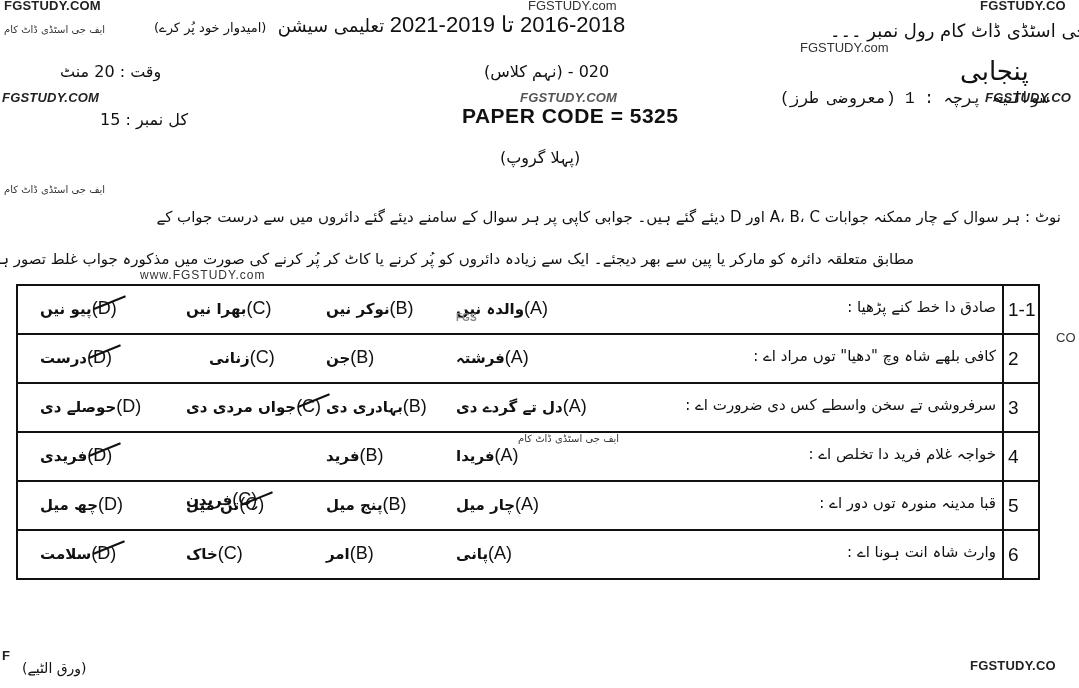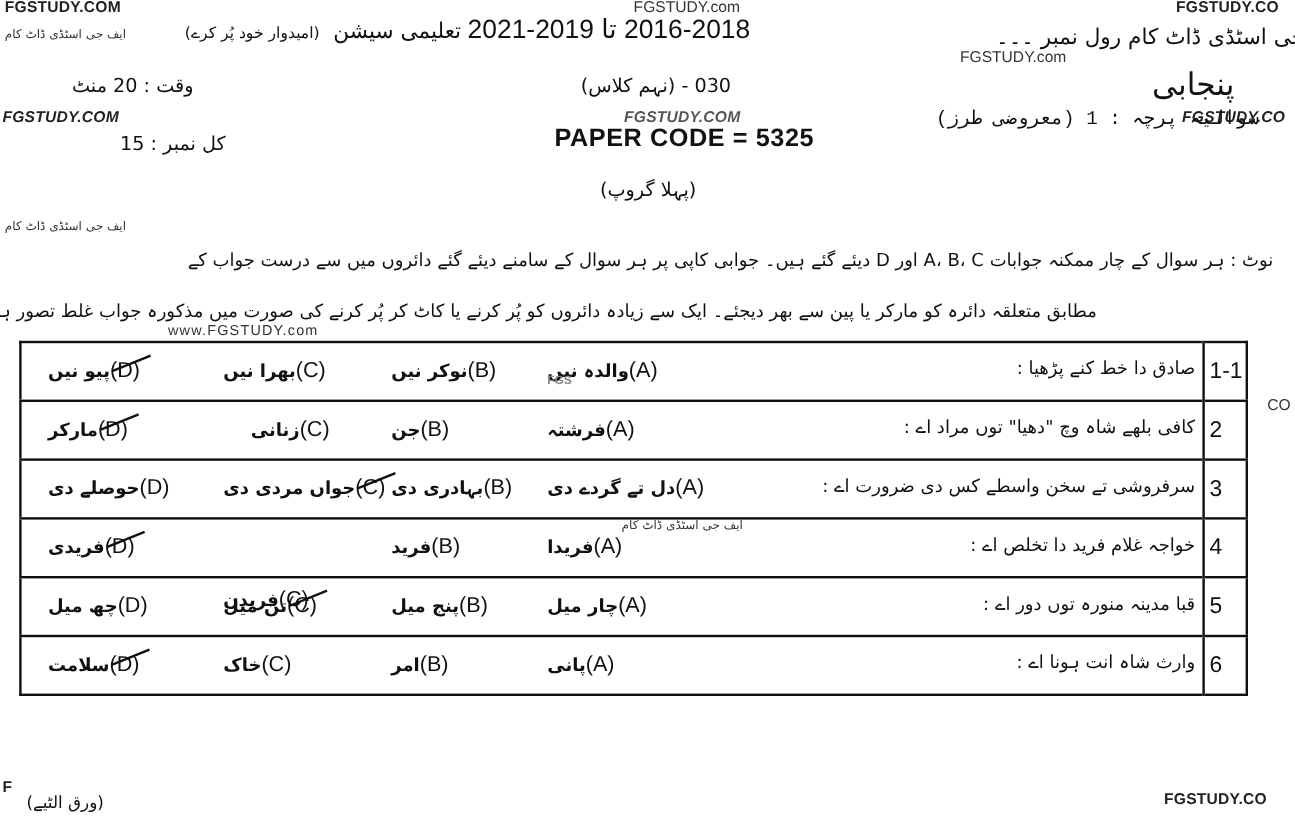--- a/index.html
+++ b/index.html
@@ -64,21 +64,21 @@
 <div class="abs wm" style="top:648px;left:2px;">F</div>
 <div class="abs wm-thin" style="top:330px;left:1056px;">CO</div>
 
 <div class="abs ur rollno">ایف جی اسٹڈی ڈاٹ کام رول نمبر ۔۔۔</div>
 <div class="abs session" style="direction:ltr;">
   <span class="yrs" style="direction:rtl;unicode-bidi:embed;">2016-2018 تا 2019-2021</span>
   <span class="ur" style="font-size:18px;margin-left:6px;">تعلیمی سیشن</span>
   <span class="ur" style="font-size:13px;margin-left:6px;">(امیدوار خود پُر کرے)</span>
 </div>
 <div class="abs ur subject">پنجابی</div>
-<div class="abs ur subject-code">030 - (نہم کلاس)</div>
+<div class="abs ur subject-code">020 - (نہم کلاس)</div>
 <div class="abs paper-code">PAPER CODE = 5325</div>
 <div class="abs ur group">(پہلا گروپ)</div>
 <div class="abs ur time">وقت : 20 منٹ</div>
 <div class="abs ur marks">کل نمبر : 15</div>
 <div class="abs ur paper-type">سوالیہ پرچہ : 1 (معروضی طرز)</div>
 
 <div class="abs ur note1">نوٹ : ہر سوال کے چار ممکنہ جوابات A، B، C اور D دیئے گئے ہیں۔ جوابی کاپی پر ہر سوال کے سامنے دیئے گئے دائروں میں سے درست جواب کے</div>
 <div class="abs ur note2">مطابق متعلقہ دائرہ کو مارکر یا پین سے بھر دیجئے۔ ایک سے زیادہ دائروں کو پُر کرنے یا کاٹ کر پُر کرنے کی صورت میں مذکورہ جواب غلط تصور ہوگا۔</div>
 
 <table class="qtable">
@@ -96,21 +96,21 @@
         </td>
         <td class="qnum">1-1</td>
       </tr>
       <tr>
         <td class="qcell">
           <div class="row-inner">
             <span class="qtext ur">کافی بلھے شاہ وچ "دھیا" توں مراد اے :</span>
             <span class="opt" style="left: 430px;"><span class="txt">فرشتہ</span><span class="lbl">(A)</span></span>
             <span class="opt" style="left: 300px;"><span class="txt">جن</span><span class="lbl">(B)</span></span>
             <span class="opt" style="left: 160px; margin-left: 23px;"><span class="txt">زنانی</span><span class="lbl">(C)</span></span>
-            <span class="opt struck" style="left: 14px;"><span class="txt">مارکر</span><span class="lbl">(D)</span></span>
+            <span class="opt struck" style="left: 14px;"><span class="txt">درست</span><span class="lbl">(D)</span></span>
           </div>
         </td>
         <td class="qnum">2</td>
       </tr>
       <tr>
         <td class="qcell">
           <div class="row-inner">
             <span class="qtext ur">سرفروشی تے سخن واسطے کس دی ضرورت اے :</span>
             <span class="opt" style="left: 430px;"><span class="txt">دل تے گردے دی</span><span class="lbl">(A)</span></span>
             <span class="opt" style="left: 300px;"><span class="txt">بہادری دی</span><span class="lbl">(B)</span></span>

